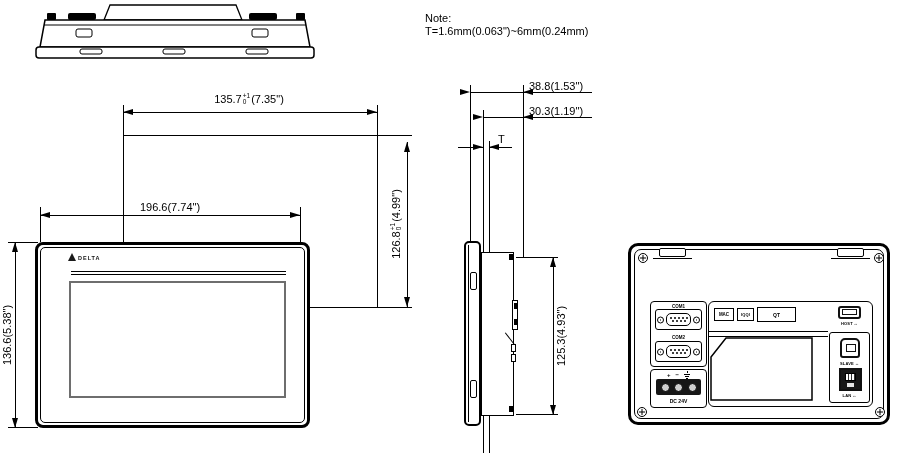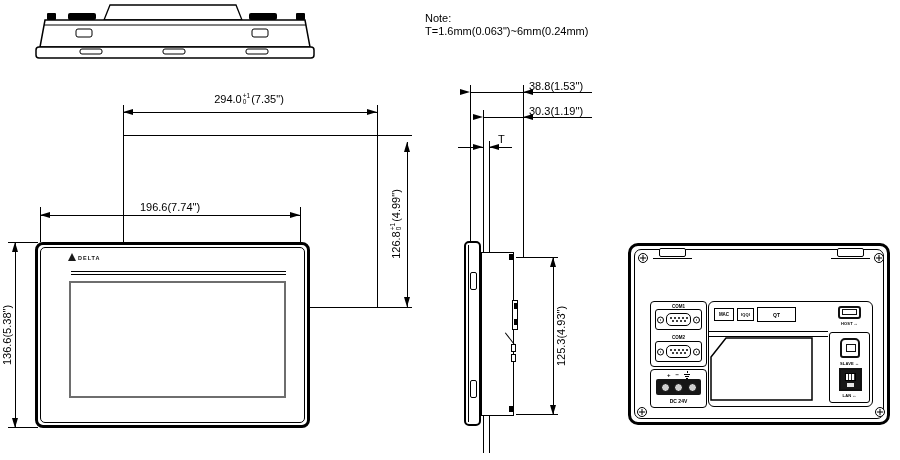--- a/index.html
+++ b/index.html
@@ -123,21 +123,21 @@
   <div class="dcent" style="left:170px;top:207px">196.6(7.74")</div>
 
   <div class="hl" style="left:123px;top:112px;width:254px"></div>
   <span class="aL" style="left:123px;top:109px"></span>
   <span class="aR" style="left:367px;top:109px"></span>
   <div class="vl" style="left:123px;top:105px;height:137px"></div>
   <div class="vl" style="left:377px;top:105px;height:202px"></div>
   <div class="hl" style="left:123px;top:135px;width:289px"></div>
   <div class="hl" style="left:310px;top:307px;width:102px"></div>
   <div class="dcent" style="left:249px;top:99px">
-    <span>294.0</span>
+    <span>135.7</span>
     <span class="tol">
       <span>+1</span>
       <span>0</span>
     </span>
     <span>(7.35")</span>
   </div>
 
   <div class="vl" style="left:407px;top:142px;height:165px"></div>
   <span class="aU" style="left:404px;top:142px"></span>
   <span class="aD" style="left:404px;top:297px"></span>

